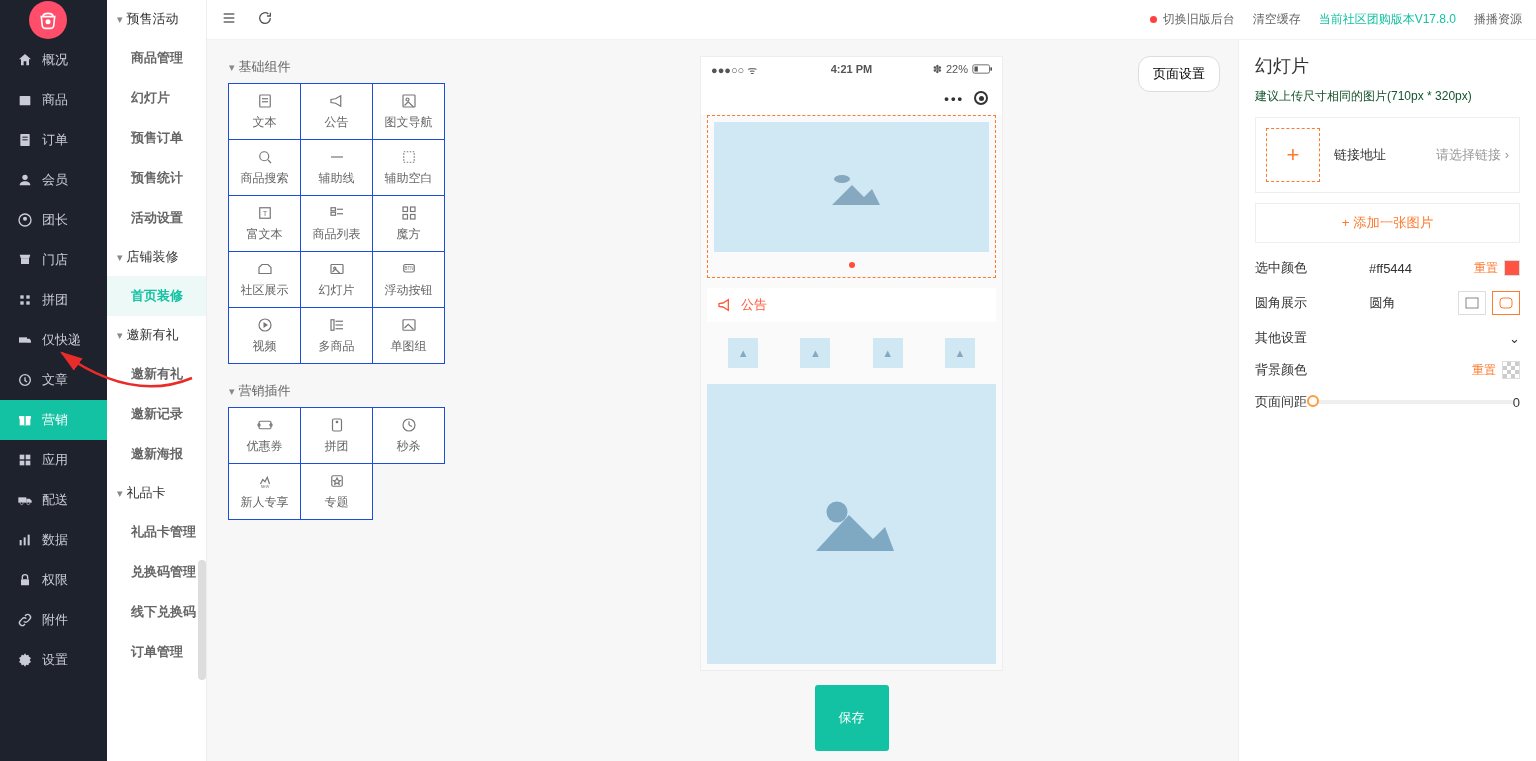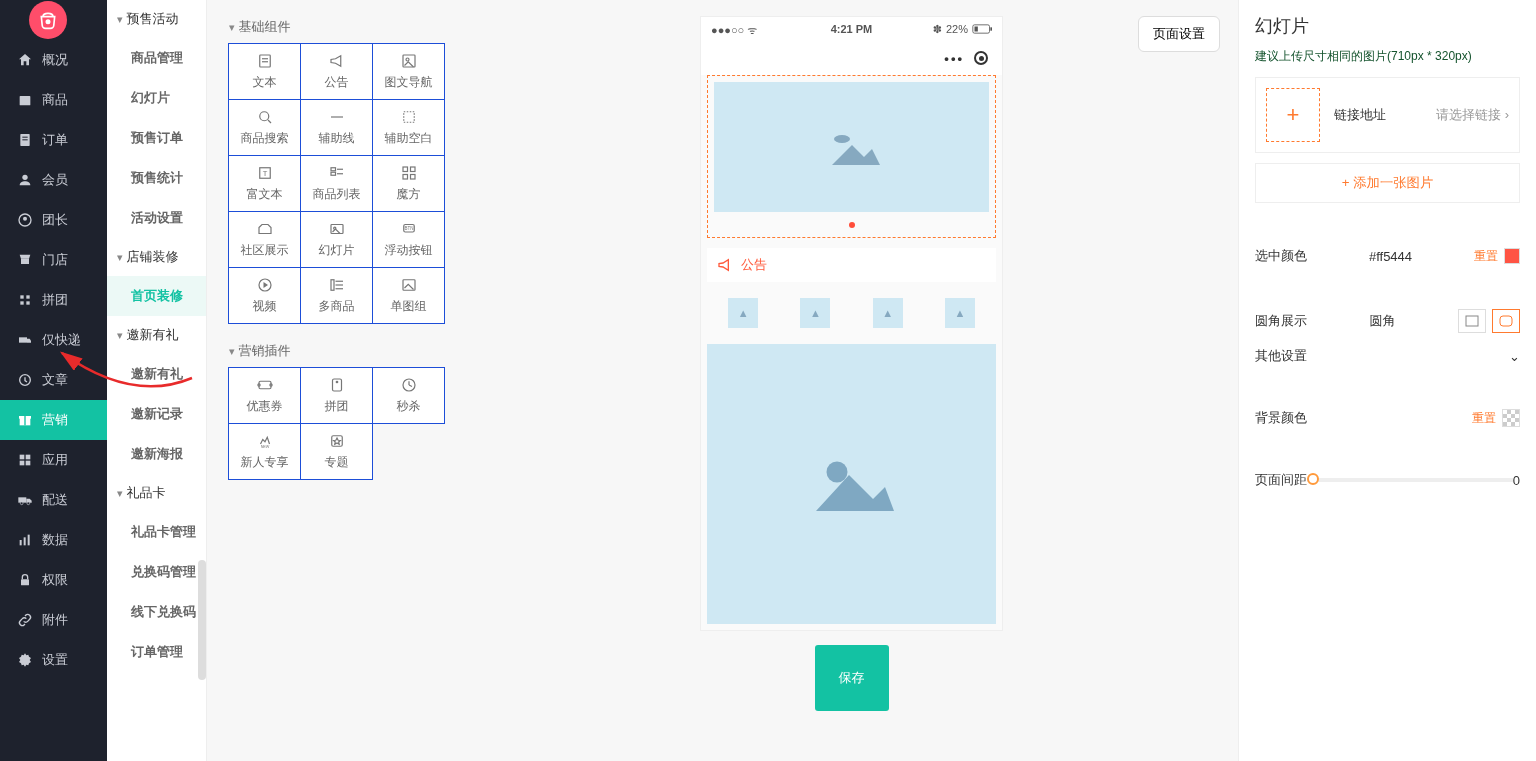--- a/index.html
+++ b/index.html
@@ -55,34 +55,34 @@
 .slide-img { height: 130px; background: #cfe8f3; display: flex; align-items: center; justify-content: center; color: #86a9c0; }
 .slide-pager { text-align: center; padding: 4px 0 0; }
 .pager-dot { width: 6px; height: 6px; background: #ff4d3a; border-radius: 50%; display: inline-block; }
 
 .notice-row { margin: 6px; background: #fff; padding: 8px 10px; display: flex; align-items: center; gap: 8px; color: #ff5a3c; }
 .mini-icons-row { display: flex; justify-content: space-around; padding: 10px 6px; }
 .mini-icon { width: 30px; height: 30px; background: #cfe8f3; display: flex; align-items: center; justify-content: center; color: #86a9c0; font-size: 11px; }
 
 .big-img { margin: 6px; height: 280px; background: #cfe8f3; display: flex; align-items: center; justify-content: center; color: #7fa8c2; }
 
-.page-btn { position: absolute; top: 16px; right: 18px; background: #fff; border: 1px solid #ddd; padding: 8px 14px; border-radius: 6px; cursor: pointer; font-size: 13px; }
+.page-btn { position: absolute; top: 16px; right: 18px; background: #fff; border: 1px solid #ddd; padding: 8px 14px; border-radius: 12px; cursor: pointer; font-size: 13px; }
 
 .save-row { padding: 14px; display: flex; justify-content: center; }
 .save-btn { background: #13c2a3; color: #fff; border: none; padding: 24px 24px; border-radius: 3px; cursor: pointer; font-size: 13px; }
 
 
 .props { width: 298px; background: #fff; border-left: 1px solid #eee; padding: 14px 16px; overflow-y: auto; font-size: 13px; }
 .props h2 { font-size: 18px; font-weight: 500; margin-bottom: 10px; }
 .hint { font-size: 12px; color: #14532d; margin-bottom: 12px; }
 .img-row { border: 1px solid #eee; padding: 10px; display: flex; align-items: center; gap: 14px; margin-bottom: 10px; }
 .img-add { width: 54px; height: 54px; border: 1px dashed #ff7a2f; display: flex; align-items: center; justify-content: center; color: #ff7a2f; font-size: 22px; cursor: pointer; }
 .link-right { margin-left: auto; color: #999; }
-.add-img-btn { width: 100%; border: 1px solid #eee; padding: 10px; color: #ff7a2f; background: #fff; cursor: pointer; }
-.prop-row { display: flex; align-items: center; justify-content: space-between; margin-bottom: 14px; margin-top: 44px; }
+.add-img-btn { width: 100%; border: 1px solid #eee; padding: 10px; color: #ff7a2f; background: #fff; cursor: pointer; margin-bottom: 16px; }
+.prop-row { display: flex; align-items: center; justify-content: space-between; margin-bottom: 14px; }
 .reset { color: #ff7a2f; font-size: 12px; cursor: pointer; }
 .shape-btns { display: flex; gap: 6px; }
 .shape-btn { width: 28px; height: 24px; border: 1px solid #ddd; display: flex; align-items: center; justify-content: center; cursor: pointer; }
 .shape-btn.active { border-color: #ff7a2f; color: #ff7a2f; }
 .section-header { display:flex; justify-content:space-between; align-items:center; font-weight:500; margin: 6px 0 14px; }
 .swatch { width: 18px; height: 18px; background-image: linear-gradient(45deg,#ccc 25%,transparent 25%),linear-gradient(-45deg,#ccc 25%,transparent 25%),linear-gradient(45deg,transparent 75%,#ccc 75%),linear-gradient(-45deg,transparent 75%,#ccc 75%); background-size:8px 8px; background-position:0 0,0 4px,4px -4px,-4px 0; border: 1px solid #ddd; }
 .slider { flex: 1; display: flex; align-items: center; gap: 8px; }
 .slider-track { flex: 1; height: 4px; background: #eee; position: relative; }
 .slider-thumb { width: 12px; height: 12px; border: 2px solid #ff9a3c; background: #fff; border-radius: 50%; position: absolute; left: 0; top: -5px; }
 
@@ -292,20 +292,37 @@
       </div>
     <div class="sub-item">礼品卡管理</div>
     <div class="sub-item">兑换码管理</div>
     <div class="sub-item">线下兑换码</div>
     <div class="sub-item">订单管理</div>
     <div class="scroll-thumb"></div>
   </aside>
 
   <div class="content">
 
+    <div class="topbar">
+      <span><svg width="16" height="16" viewBox="0 0 24 24" fill="none" stroke="#555" stroke-width="2">
+            <line x1="4" y1="6" x2="20" y2="6"></line>
+            <line x1="4" y1="12" x2="20" y2="12"></line>
+            <line x1="4" y1="18" x2="20" y2="18"></line>
+          </svg></span>
+      <span><svg width="16" height="16" viewBox="0 0 24 24" fill="none" stroke="#555" stroke-width="2">
+            <path d="M20 12a8 8 0 1 1-3-6.2"></path>
+            <path d="M20 4v5h-5"></path>
+          </svg></span>
+      <div class="topbar-right">
+        <span><span class="old-dot"></span><span>切换旧版后台</span></span>
+        <span>清空缓存</span>
+        <span class="version">当前社区团购版本V17.8.0</span>
+        <span>播播资源</span>
+      </div>
+    </div>
 
     <div class="workspace">
 
       <div class="palette-wrap">
         <div class="palette-section-title">
             <span class="caret">▾</span>
             <span>基础组件</span>
           </div>
         <div class="palette-grid" id="palette-grid-1">
             <div class="palette-cell">

